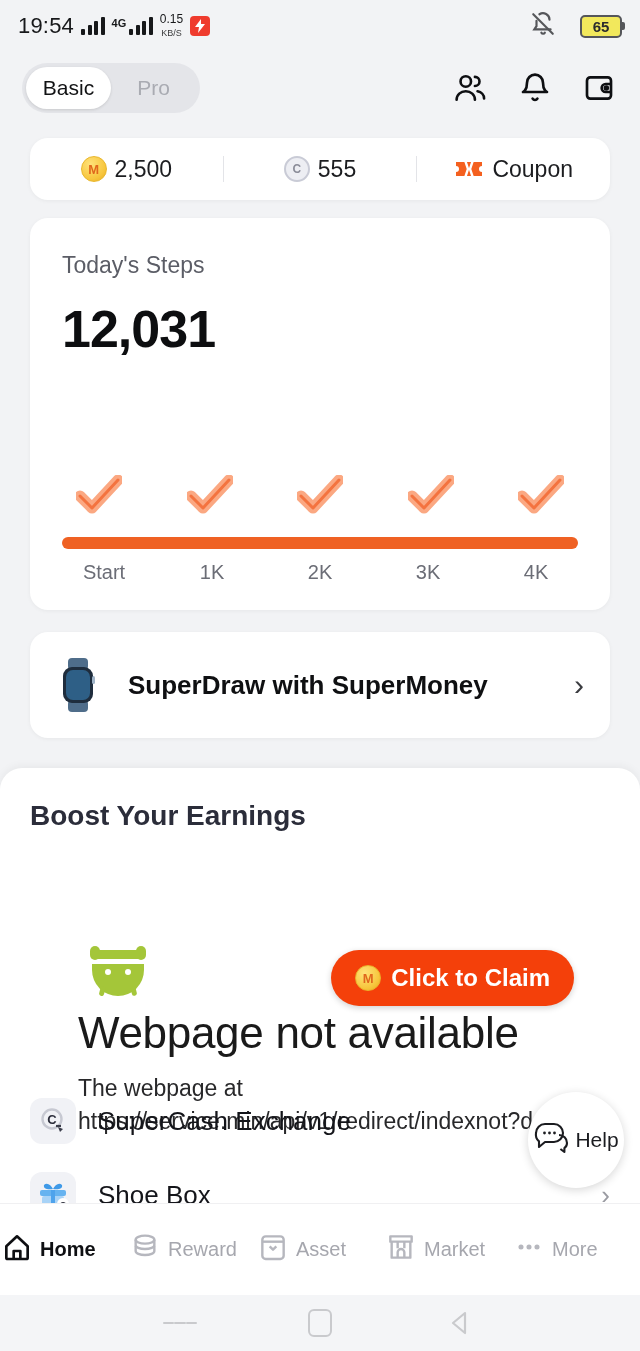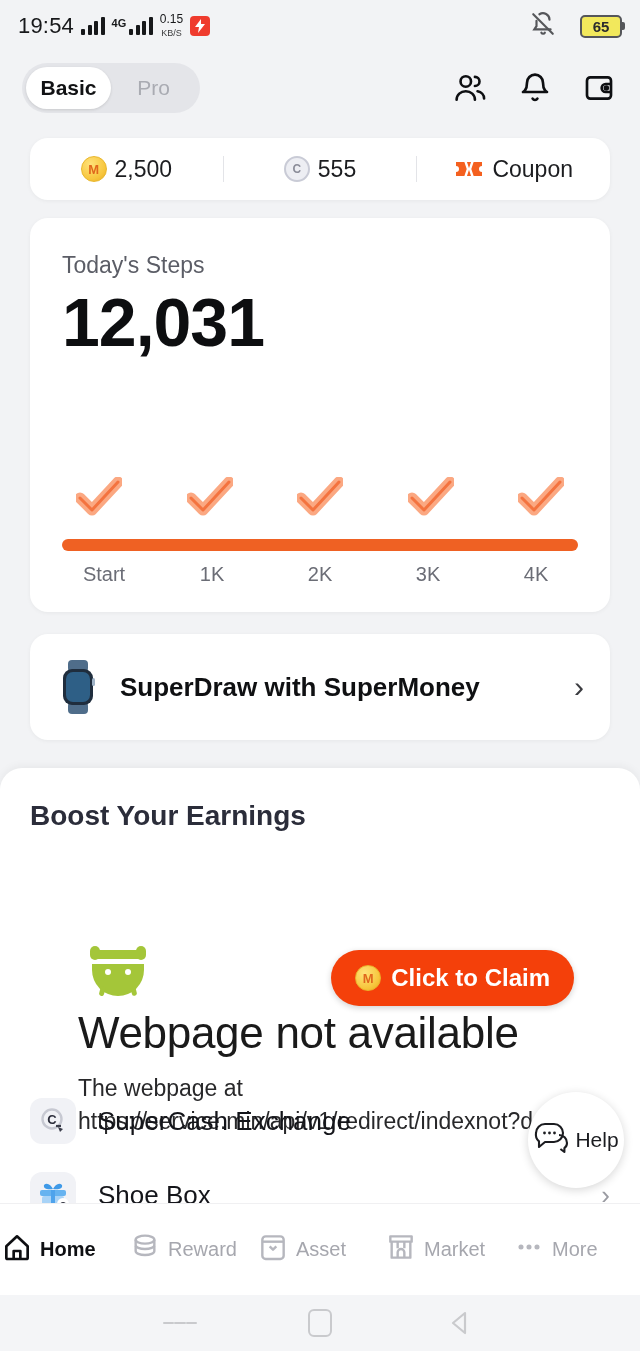--- a/index.html
+++ b/index.html
@@ -51,21 +51,21 @@
   .seg {
     display: flex; align-items: center; background: #e4e5e9;
     border-radius: 26px; padding: 4px; width: 178px; height: 50px;
   }
   .seg-item {
     flex: 1; height: 42px; border-radius: 22px; display: flex;
     align-items: center; justify-content: center;
     font-size: 21px; color: #a9abb2;
   }
   .seg-item.active {
-    background: #ffffff; color: #111214; font-weight: bold;
+    background: #ffffff; color: #111214; font-weight: normal;
     box-shadow: 0 1px 3px rgba(0,0,0,.12);
   }
   .header-icons { margin-left: auto; display: flex; align-items: center; gap: 26px; }
   .hicon { width: 38px; height: 38px; display: flex; align-items: center; justify-content: center; }
 
   
   .card {
     background: #fff; border-radius: 18px; margin: 0 30px;
     box-shadow: 0 1px 4px rgba(0,0,0,.05);
   }
@@ -84,34 +84,34 @@
   }
   .coin-m { background: radial-gradient(circle at 35% 30%, #ffe27a, #f7c63d 65%, #e8a91f); color: #e0671c; border: 1px solid #e9b72c; }
   .coin-c { background: #edeef3; color: #8b8d99; border: 2px solid #c9cbd6; font-size: 12px; }
   .ticket {
     width: 30px; height: 22px; display:flex; align-items:center; justify-content:center;
   }
 
   
   .steps { margin-top: 18px; padding: 34px 32px 26px; }
   .steps-label { font-size: 23px; color: #5b5d66; }
-  .steps-value { font-size: 68px; font-weight: bold; color: #0d0e10; letter-spacing: -1px; margin-top: 4px; }
+  .steps-value { font-size: 52px; font-weight: bold; color: #0d0e10; letter-spacing: -1px; margin-top: 20px; }
   .steps-track-wrap { margin-top: 116px; }
   .checks { display: flex; justify-content: space-between; padding: 0 14px; margin-bottom: 22px; }
   .check { width: 46px; height: 40px; }
   .progress-bar {
     height: 12px; border-radius: 6px; background: #ef6123; width: 100%;
   }
   .ticks { display: flex; justify-content: space-between; margin-top: 12px; padding: 0 2px; }
   .tick { font-size: 20px; color: #6b6d76; width: 80px; text-align: center; }
 
   
   .promo {
     margin-top: 22px; height: 106px; display: flex; align-items: center;
-    padding: 0 26px; gap: 20px;
+    padding: 0 26px; gap: 28px;
   }
   .watch { width: 44px; height: 54px; position: relative; flex-shrink:0; }
   .promo-text { font-size: 26px; font-weight: bold; color: #0f1012; }
   .chev { margin-left: auto; color: #3b3c40; font-size: 30px; line-height: 1; }
 
   
   .sheet {
     position: absolute; left: 0; right: 0; top: 768px; bottom: 0;
     background: #fff; border-radius: 22px 22px 0 0;
     box-shadow: 0 -2px 8px rgba(0,0,0,.05);

